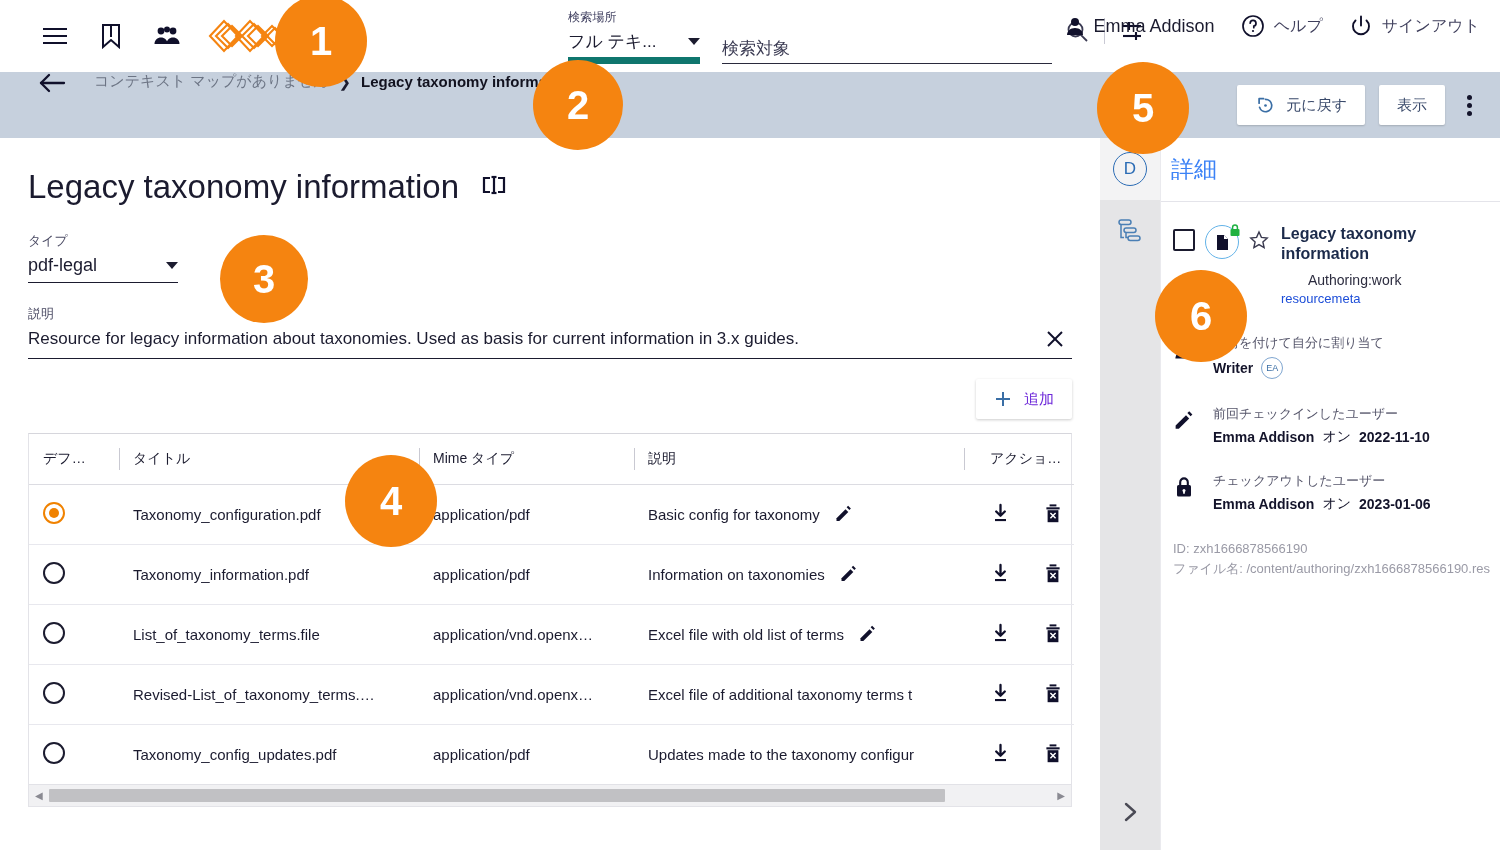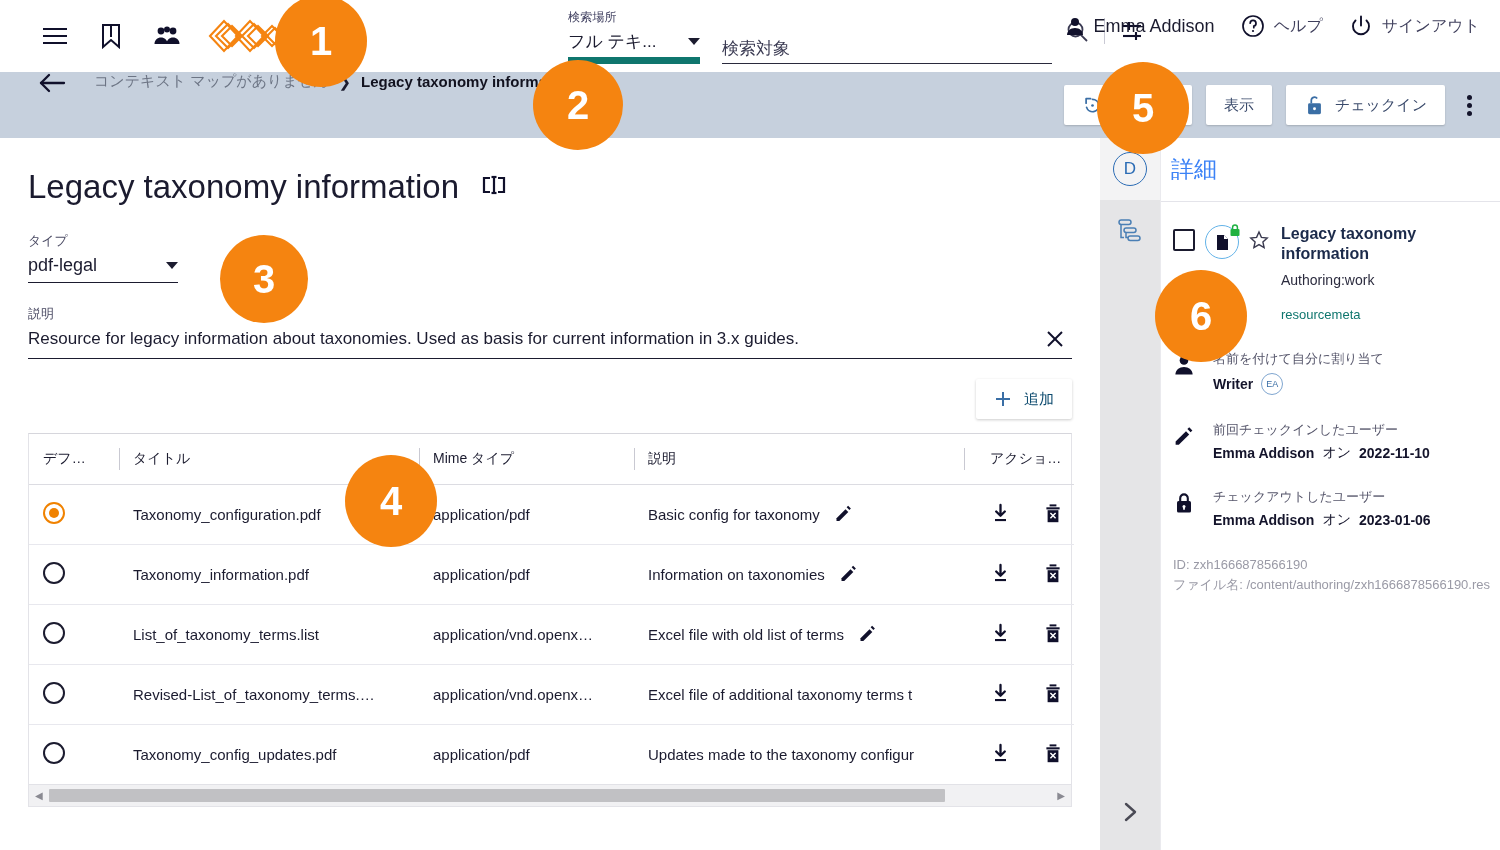--- a/index.html
+++ b/index.html
@@ -106,21 +106,21 @@
   .desc-row input {
     flex: 1; border: none; outline: none; font-size: 17px; color: #1b1b2f;
     font-family: inherit; background: transparent;
   }
   .x-btn { cursor: pointer; padding: 0 6px; display: flex; }
 
   .add-row { display: flex; justify-content: flex-end; margin-top: 20px; }
   .add-btn {
     background: #ffffff; border: none; border-radius: 2px; height: 40px;
     display: flex; align-items: center; gap: 12px; padding: 0 18px;
-    font-size: 15px; color: #0c4a6e; cursor: pointer; font-family: inherit;
+    font-size: 15px; color: #6d28d9; cursor: pointer; font-family: inherit;
     box-shadow: 0 1px 3px rgba(0,0,0,.2);
   }
 
   
   .tablewrap { margin-top: 14px; border: 1px solid #e3e3e8; border-top: 1px solid #d6d6dc; }
   table { width: 100%; border-collapse: collapse; table-layout: fixed; }
   th {
     text-align: left; font-size: 14px; font-weight: normal; color: #1b1b2f;
     padding: 16px 0 16px 14px; border-bottom: 1px solid #dcdce2;
     white-space: nowrap; overflow: hidden; position: relative;
@@ -197,22 +197,22 @@
     width: 34px; height: 34px; border-radius: 50%; border: 1.5px solid #63b3e8;
     display: flex; align-items: center; justify-content: center;
   }
   .lock-dot {
     position: absolute; right: -3px; top: -2px; width: 14px; height: 14px;
     display: flex; align-items: center; justify-content: center;
   }
   .star { margin-top: 6px; cursor: pointer; flex: 0 0 auto; }
   .dcard-text { margin-left: 2px; }
   .dcard-name { font-size: 16px; font-weight: bold; color: #1b2a4a; line-height: 1.25; }
-  .dcard-sub { font-size: 14px; color: #2c2c3f; margin-top: 8px; }
-  .dcard-sub2 { font-size: 13px; color: #0f766e; margin-top: 19px; }
+  .dcard-sub { font-size: 14px; color: #2c2c3f; margin-top: 8px; margin-left: 27px; }
+  .dcard-sub2 { font-size: 13px; color: #1d4ed8; margin-top: 3px; }
 
   .meta-list { margin-top: 28px; padding-left: 10px; }
   .meta-row { display: flex; gap: 16px; margin-bottom: 26px; align-items: flex-start; }
   .meta-ico { width: 26px; display: flex; justify-content: center; padding-top: 4px; }
   .meta-label { font-size: 13px; color: #55556a; }
   .meta-value { font-size: 14px; font-weight: bold; color: #14142b; margin-top: 5px;
                 display: flex; align-items: center; gap: 8px; text-align: center; }
   .meta-value .plain { font-weight: normal; }
   .avatar-ea {
     width: 22px; height: 22px; border-radius: 50%; border: 1px solid #7fa6d0;
@@ -352,28 +352,20 @@
       <button class="wbtn">
         <svg width="21" height="21" viewBox="0 0 22 22" fill="none" stroke="#3a6ea5" stroke-width="1.8">
           <path d="M11 4.5a6.5 6.5 0 1 1-6.2 8.4" stroke-linecap="round"></path>
           <polyline points="4.3,8.6 4.3,3.9 9,3.9" stroke-linecap="round" stroke-linejoin="round"></polyline>
           <circle cx="11" cy="11" r="1.4" fill="#3a6ea5" stroke="none"></circle>
         </svg>
         <span>元に戻す</span>
       </button>
       <button class="wbtn">
         <span>表示</span>
-      </button>
-      <button class="wbtn">
-        <svg width="21" height="22" viewBox="0 0 22 24" fill="#3a6ea5">
-          <rect x="4" y="10" width="14" height="12" rx="1.6"></rect>
-          <path d="M7.5 10V7a3.5 3.5 0 0 1 6.4-2" fill="none" stroke="#3a6ea5" stroke-width="1.9"></path>
-          <circle cx="11" cy="16" r="1.6" fill="#ffffff"></circle>
-        </svg>
-        <span>チェックイン</span>
       </button>
       <div class="kebab">
           <i></i>
           <i></i>
           <i></i>
         </div>
     </div>
   </div>
 
   <div class="main">
@@ -502,21 +494,21 @@
                       <path d="M7.4 10l5.2 5.2M12.6 10l-5.2 5.2" stroke="#ffffff" stroke-width="1.5"></path>
                     </svg>
                 </span>
               </span>
             </td>
           </tr>
           <tr>
             <td class="col-def">
               <span class="radio"></span>
             </td>
-            <td class="col-title">List_of_taxonomy_terms.list</td>
+            <td class="col-title">List_of_taxonomy_terms.file</td>
             <td class="col-mime">application/vnd.openx…</td>
             <td class="col-desc">
               <span class="desc-cell">
                 <span>Excel file with old list of terms</span>
                 <span>
                   <svg width="19" height="19" viewBox="0 0 19 19" fill="#10102b">
                       <path d="M2.5 14.2l9-9 2.8 2.8-9 9H2.5z"></path>
                       <path d="M12.6 3.2l1.5-1.5 2.8 2.8-1.5 1.5z"></path>
                     </svg>
                 </span>

